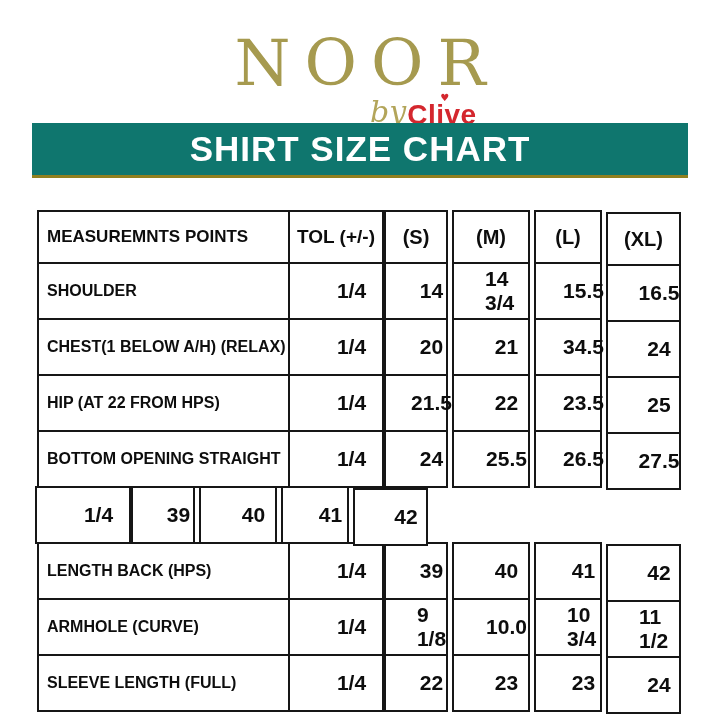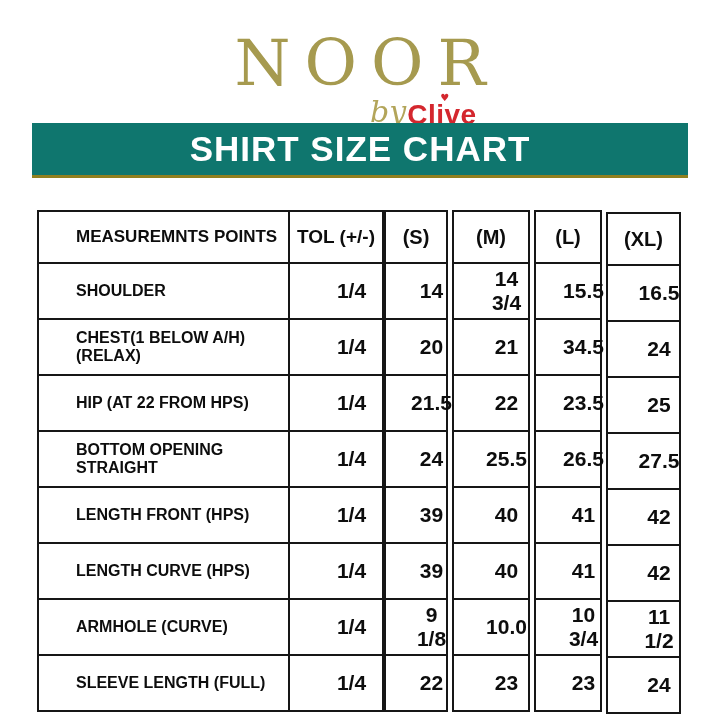--- a/index.html
+++ b/index.html
@@ -63,26 +63,25 @@
   .size-table { position: absolute; left: 37px; top: 210px; }
   .trow { display: flex; height: 58px; }
   .trow.head { height: 54px; }
   .trow + .trow { margin-top: -2px; }
   .cell {
     box-sizing: border-box;
     border: 2px solid #161616;
     background: #ffffff;
     display: flex; align-items: center; justify-content: center;
     font-weight: 700; color: #0d0d0d;
-    text-align: center;
   }
   .cell.label {
     width: 253px;
     justify-content: flex-start;
-    padding-left: 37px;
+    padding-left: 8px;
     font-size: 16px;
     text-align: left;
   }
   .trow.head .cell.label { font-size: 17px; }
   .cell.tol { width: 96px; margin-left: -2px; font-size: 19px; }
   .cell.s   { width: 64px; margin-left: 0;   font-size: 20px; }
   .cell.m   { width: 78px; margin-left: 4px; font-size: 20px; }
   .cell.l   { width: 68px; margin-left: 4px; font-size: 20px; }
   .cell.xl  { width: 75px; margin-left: 4px; font-size: 20px; transform: translateY(2px); }
   .trow .cell.val { font-size: 21px; padding-left: 31px; }
@@ -140,29 +139,28 @@
       </div>
       <div class="trow">
         <div class="cell label">BOTTOM OPENING STRAIGHT</div>
         <div class="cell val tol">1/4</div>
         <div class="cell val s">24</div>
         <div class="cell val m">25.5</div>
         <div class="cell val l">26.5</div>
         <div class="cell val xl">27.5</div>
       </div>
       <div class="trow">
-        <div class="cell label">LENGTH FRONT (HPS)</div>
         <div class="cell val tol">1/4</div>
         <div class="cell val s">39</div>
         <div class="cell val m">40</div>
         <div class="cell val l">41</div>
         <div class="cell val xl">42</div>
       </div>
       <div class="trow">
-        <div class="cell label">LENGTH CURVE (HPS)</div>
+        <div class="cell label">LENGTH BACK (HPS)</div>
         <div class="cell val tol">1/4</div>
         <div class="cell val s">39</div>
         <div class="cell val m">40</div>
         <div class="cell val l">41</div>
         <div class="cell val xl">42</div>
       </div>
       <div class="trow">
         <div class="cell label">ARMHOLE (CURVE)</div>
         <div class="cell val tol">1/4</div>
         <div class="cell val s">9 1/8</div>

